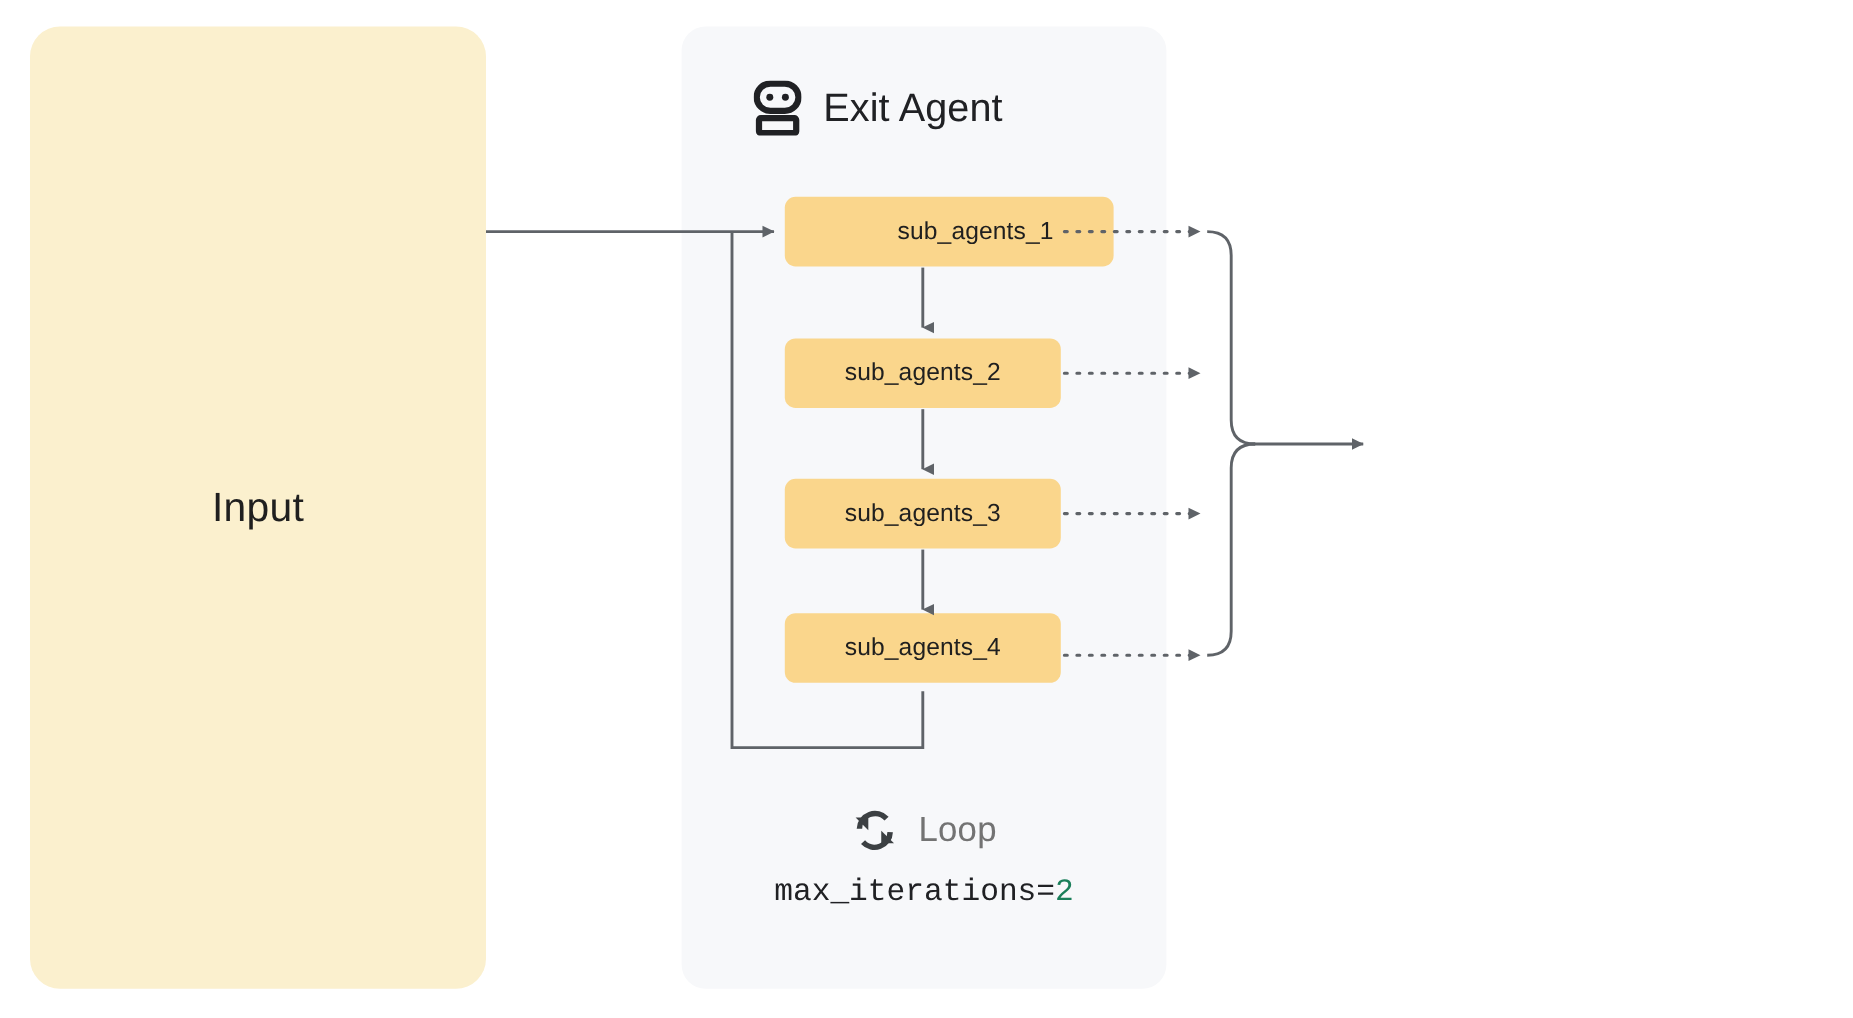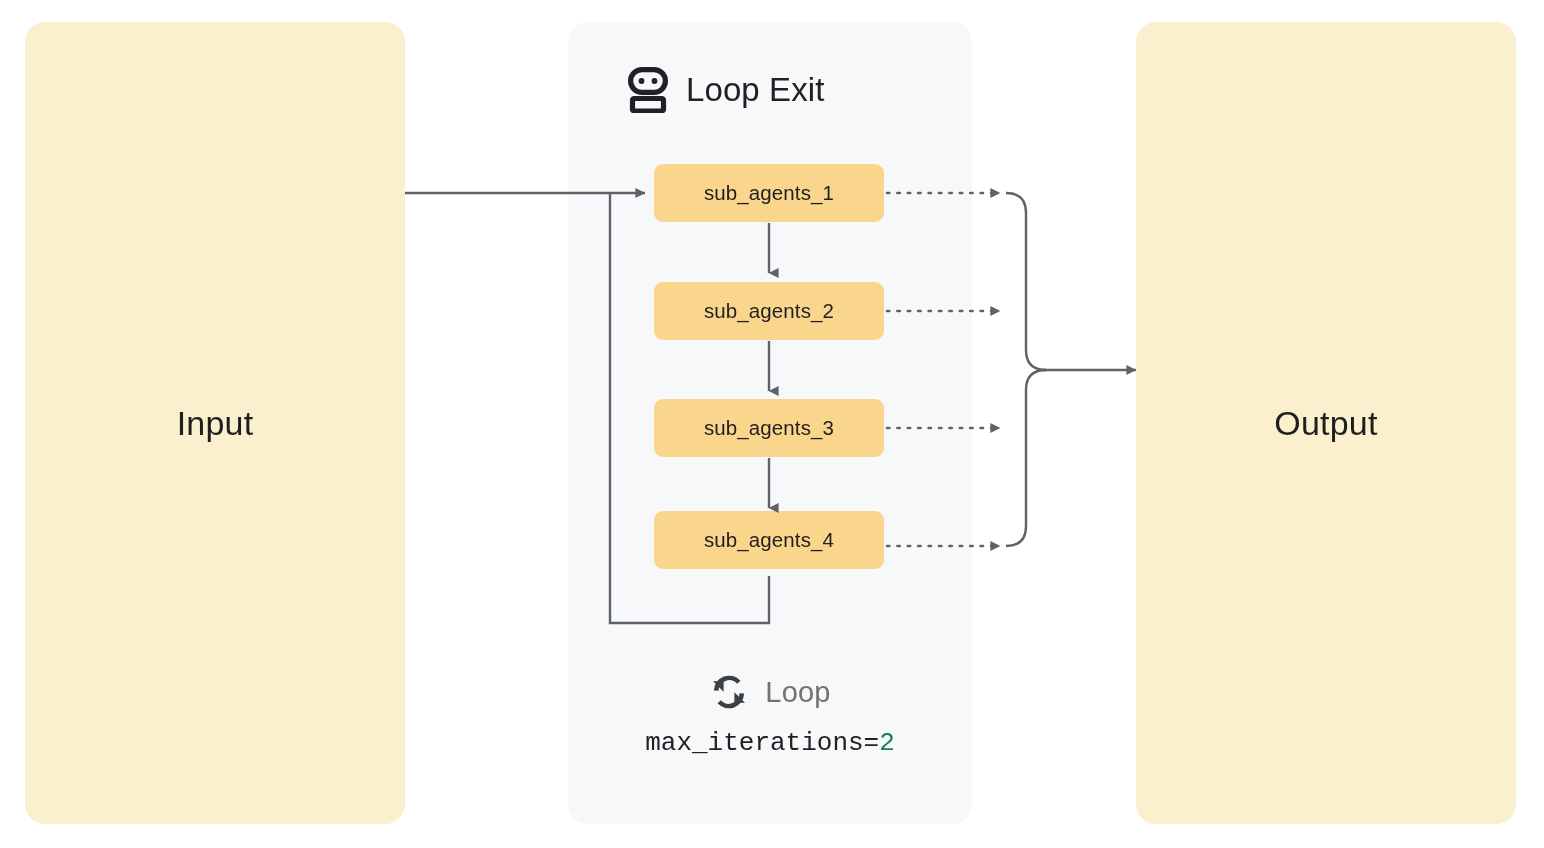--- a/index.html
+++ b/index.html
@@ -25,21 +25,21 @@
     border-radius: 20px;
     display: flex;
     align-items: center;
     justify-content: center;
   }
   .io-panel .io-label {
     font-size: 34px;
     color: #1f1f1f;
     letter-spacing: 0.2px;
   }
-  #input-panel  { left: 25px;   top: 22px; width: 380px; height: 802px; }
+  #input-panel  { left: 25px;   top: 22px; width: 380px; height: 802px; border-radius: 25px; }
   #output-panel { left: 1136px; top: 22px; width: 380px; height: 802px; }
 
   
   #loop-agent-container {
     position: absolute;
     left: 568px;
     top: 22px;
     width: 404px;
     height: 802px;
     border-radius: 20px;
@@ -68,21 +68,21 @@
     width: 230px;
     height: 58px;
     border-radius: 9px;
     display: flex;
     align-items: center;
     justify-content: center;
     font-size: 20.5px;
     color: #1f1f1f;
     letter-spacing: 0.1px;
   }
-  #agent-box-0 { top: 142px; }
+  #agent-box-0 { top: 142px; padding-left: 44px; }
   #agent-box-1 { top: 260px; }
   #agent-box-2 { top: 377px; }
   #agent-box-3 { top: 489px; }
 
   
   #loop-footer {
     position: absolute;
     left: 0;
     top: 650px;
     width: 404px;
@@ -131,36 +131,33 @@
 </style>
 </head>
 <body>
 
 <div id="stage">
 
   <div id="input-panel" class="io-panel" style="background:#FBF0CE;">
     <span class="io-label">Input</span>
   </div>
 
-  <div id="output-panel" class="io-panel" style="background:#FBF0CE;">
-    <span class="io-label">Output</span>
-  </div>
 
   <div id="loop-agent-container" style="background:#F7F8FA;">
 
     <div id="loop-agent-header">
       <span style="display:inline-block;width:40px;height:46px;">
         <svg width="40" height="46" viewBox="0 0 40 46" xmlns="http://www.w3.org/2000/svg">
           <rect x="2.6" y="2.6" width="34.8" height="22.8" rx="11.4" fill="none" stroke="#202124" stroke-width="5.2"></rect>
           <circle cx="13.5" cy="14" r="2.9" fill="#202124"></circle>
           <circle cx="26.5" cy="14" r="2.9" fill="#202124"></circle>
           <rect x="4.5" y="31.5" width="31" height="12.5" rx="1.6" fill="none" stroke="#202124" stroke-width="5.2"></rect>
         </svg>
       </span>
-      <span class="title">Loop Exit</span>
+      <span class="title">Exit Agent</span>
     </div>
 
     <div class="agent-box" id="agent-box-0" style="background:#FAD68C;">
       <span>sub_agents_1</span>
     </div>
     <div class="agent-box" id="agent-box-1" style="background:#FAD68C;">
       <span>sub_agents_2</span>
     </div>
     <div class="agent-box" id="agent-box-2" style="background:#FAD68C;">
       <span>sub_agents_3</span>

